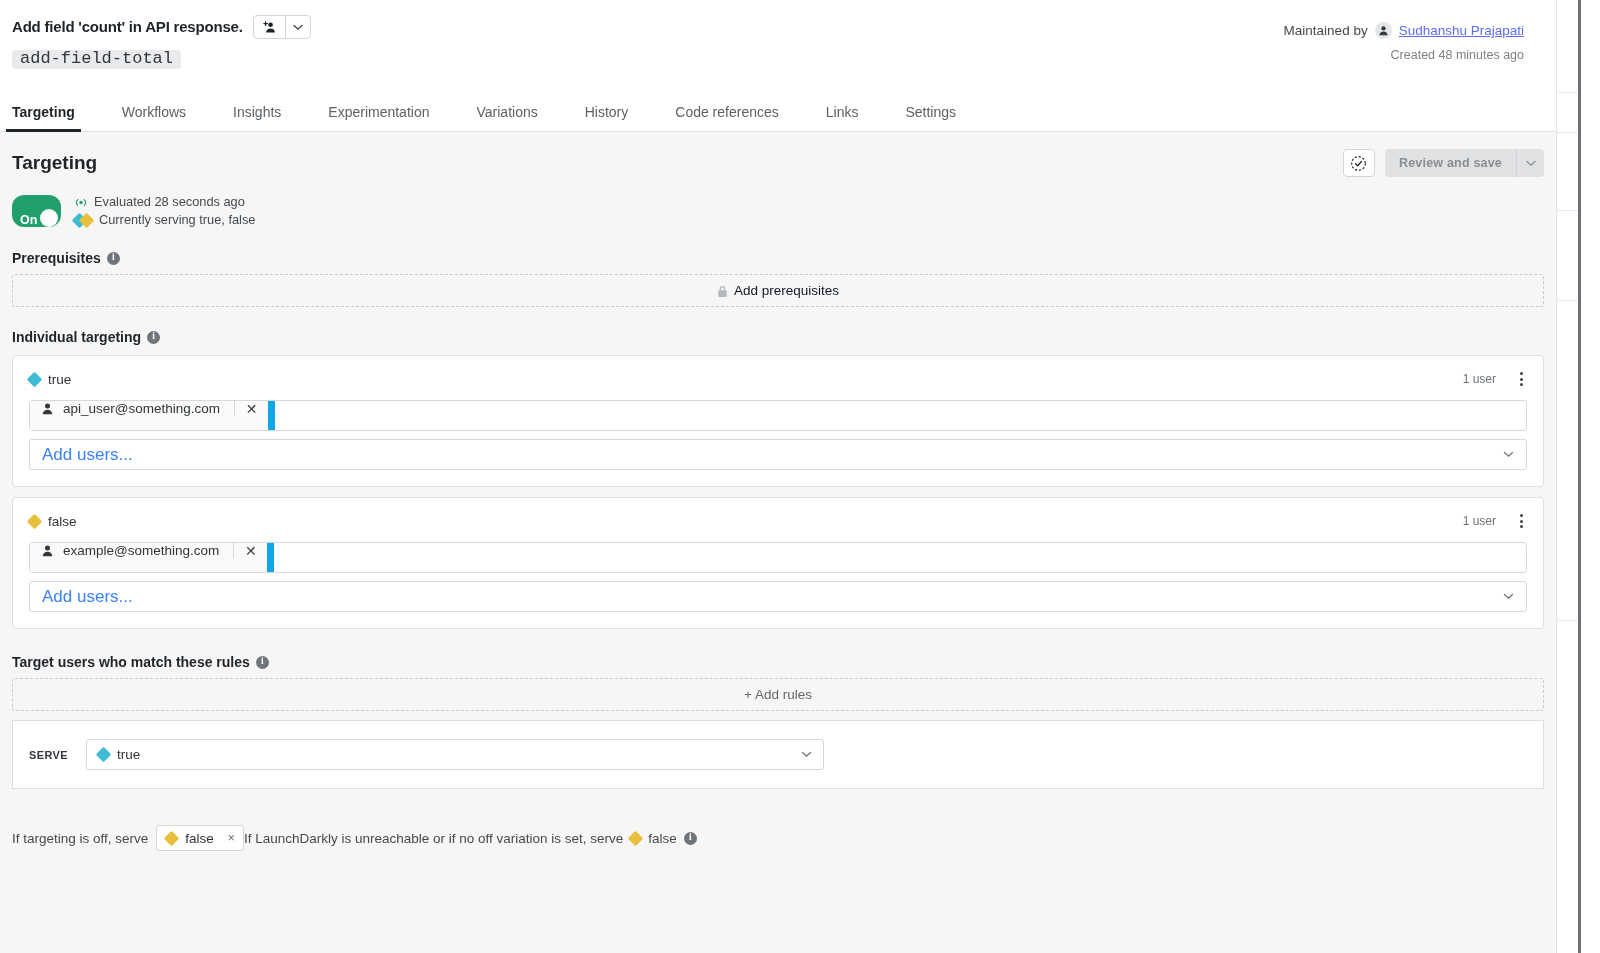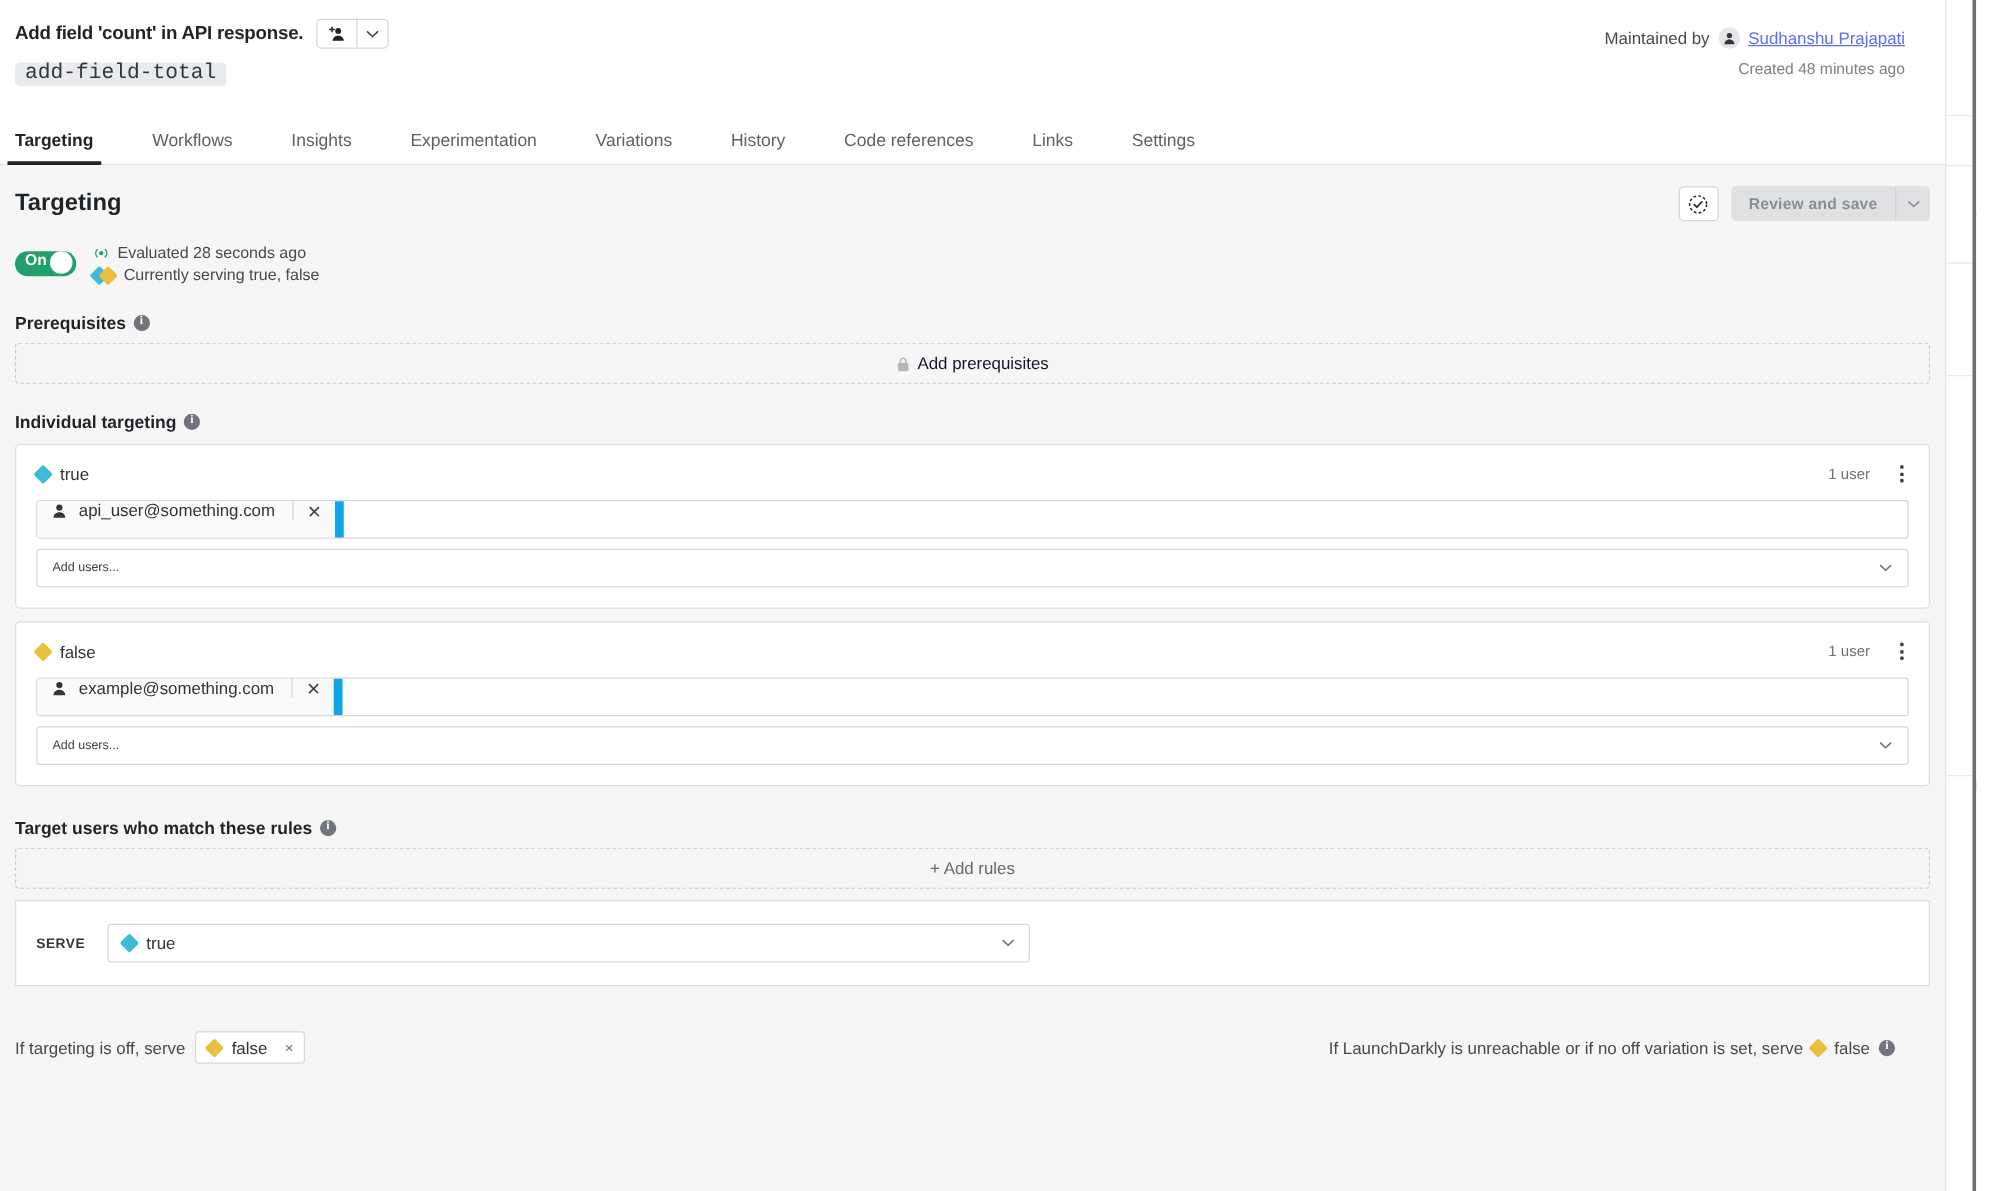--- a/index.html
+++ b/index.html
@@ -215,25 +215,25 @@
   }
 
   
   .status-row {
     display: flex;
     align-items: center;
     gap: 13px;
     margin-top: 17px;
   }
   .toggle {
-    width: 49px; height: 20px;
+    width: 49px; height: 32px;
     background: #22a06b;
     border-radius: 12px;
     display: flex;
-    align-items: flex-start;
+    align-items: flex-end;
     justify-content: space-between;
     padding: 0 3px;
     cursor: pointer;
     flex: none;
   }
   .toggle .lbl {
     color: #fff;
     font-size: 12.5px;
     font-weight: 700;
     padding-left: 5px;
@@ -386,22 +386,22 @@
     border: 1px solid #d6d8da;
     border-radius: 3px;
     background: #fff;
     display: flex;
     align-items: center;
     justify-content: space-between;
     padding: 0 12px 0 12px;
     cursor: text;
   }
   .add-users .ph {
-    font-size: 10px;
-    color: #404040;
+    font-size: 17px;
+    color: #3b82f6;
   }
 
   
   .default-card {
     margin-top: 9px;
     background: #ffffff;
     border: 1px solid #dcdee0;
     border-radius: 0;
     padding: 18px 16px;
     display: flex;
@@ -431,21 +431,21 @@
     align-items: center;
     gap: 8px;
     font-size: 13.5px;
     color: #2f3438;
   }
 
   
   .footer-row {
     display: flex;
     align-items: center;
-    justify-content: space-between;
+    justify-content: flex-start;
     margin-top: 36px;
   }
   .footer-left {
     display: flex;
     align-items: center;
     gap: 8px;
     font-size: 13.5px;
     color: #45494d;
   }
   .off-token {

